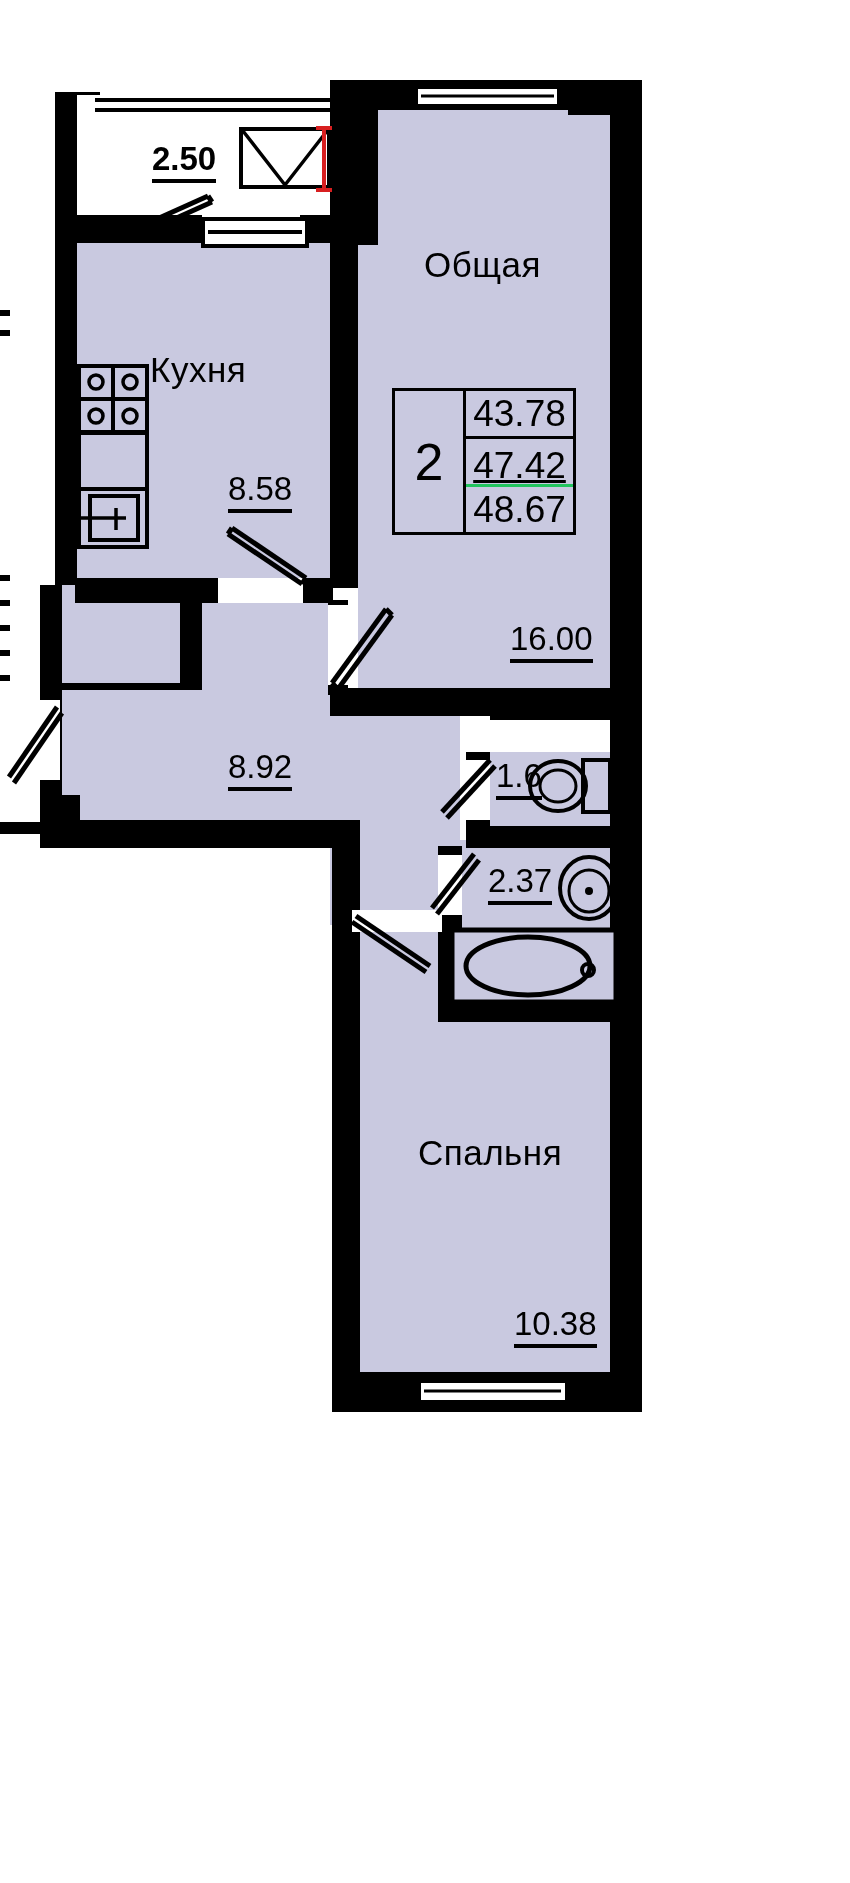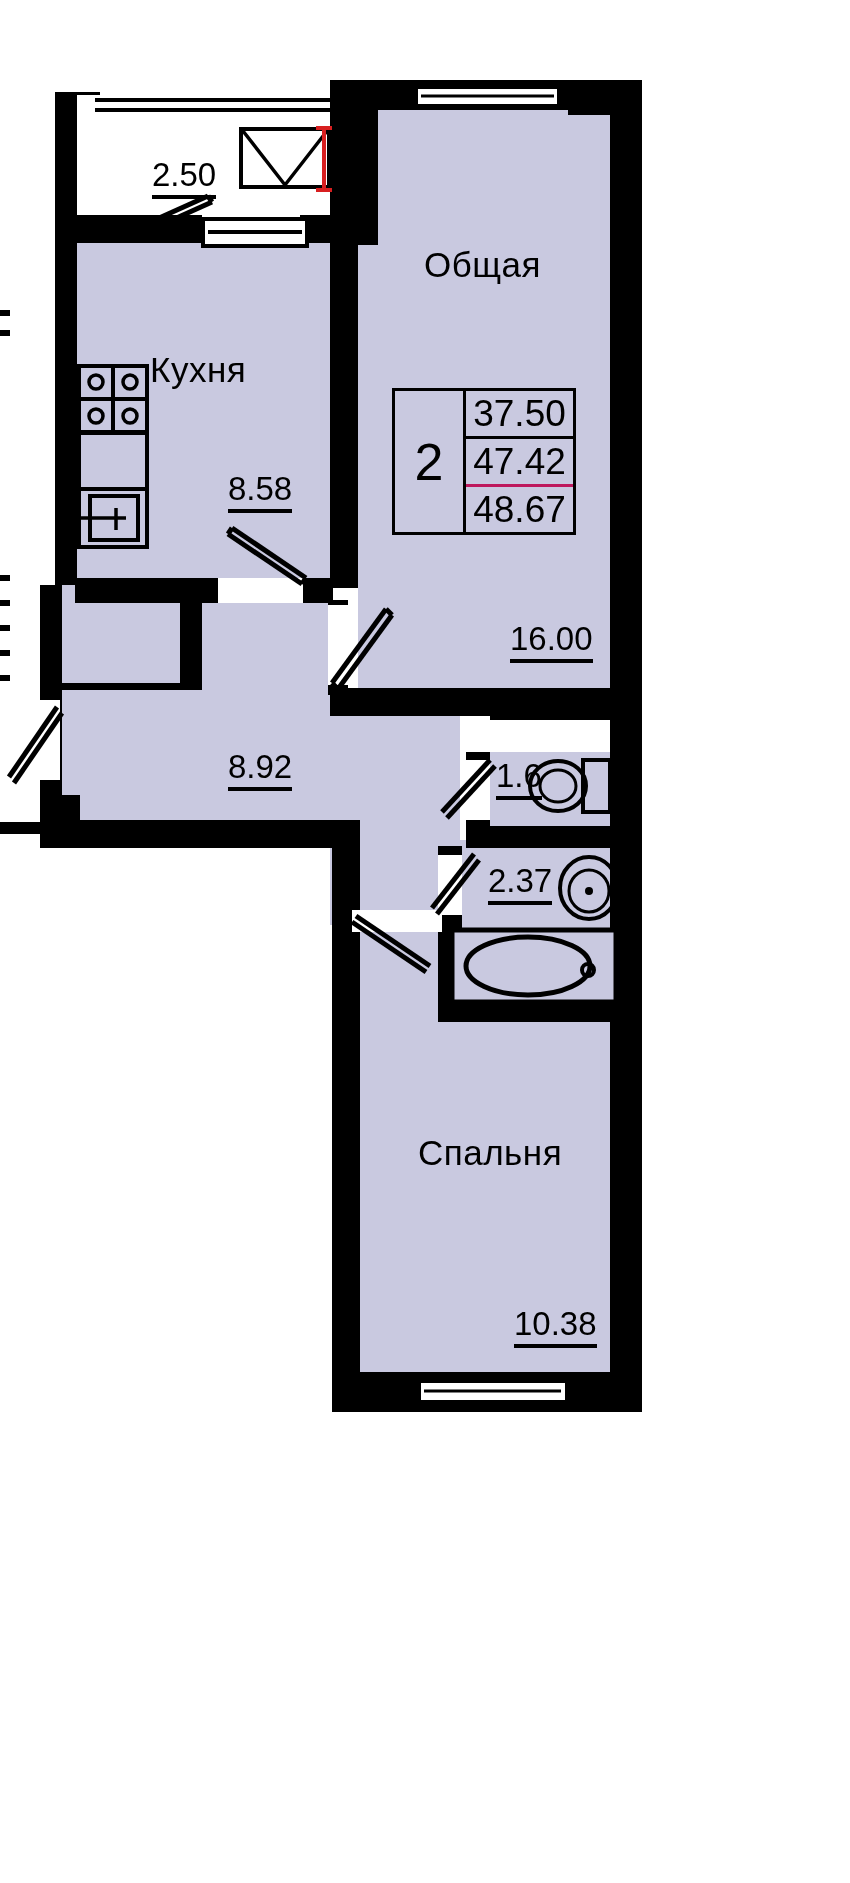--- a/index.html
+++ b/index.html
@@ -198,33 +198,33 @@
     <circle cx="138" cy="42" r="6" fill="none" stroke="#000" stroke-width="4"></circle>
   </svg>
 
   <div class="ol" style="left:392px;top:388px;width:184px;height:147px;background:transparent;">
     <div style="position:absolute;left:0;top:0;width:100%;height:100%;display:flex;">
       <div style="width:68px;display:flex;align-items:center;justify-content:center;border-right:3px solid #000;">
         <span class="lbl" style="position:static;font-size:52px;line-height:1;">2</span>
       </div>
       <div style="flex:1;display:flex;flex-direction:column;">
         <div style="flex:1;border-bottom:3px solid #000;display:flex;align-items:center;justify-content:center;">
-          <span class="lbl" style="position:static;font-size:37px;line-height:1;">37.50</span>
+          <span class="lbl" style="position:static;font-size:37px;line-height:1;">43.78</span>
         </div>
-        <div style="flex:1;border-bottom:3px solid #be185d;display:flex;align-items:center;justify-content:center;">
+        <div style="flex:1;border-bottom:3px solid #22c55e;display:flex;align-items:flex-end;justify-content:center;text-decoration:underline;">
           <span class="lbl" style="position:static;font-size:37px;line-height:1;">47.42</span>
         </div>
         <div style="flex:1;display:flex;align-items:center;justify-content:center;">
           <span class="lbl" style="position:static;font-size:37px;line-height:1;">48.67</span>
         </div>
       </div>
     </div>
   </div>
 
-  <div class="lbl area" style="left:152px;top:156px;">2.50</div>
+  <div class="lbl area" style="left:152px;top:140px;font-weight:bold;">2.50</div>
 
   <div class="lbl roomname" style="left:150px;top:350px;">Кухня</div>
   <div class="lbl area" style="left:228px;top:470px;">8.58</div>
 
   <div class="lbl roomname" style="left:424px;top:245px;">Общая</div>
   <div class="lbl area" style="left:510px;top:620px;">16.00</div>
 
   <div class="lbl area" style="left:228px;top:748px;">8.92</div>
 
   <div class="lbl area" style="left:496px;top:757px;">1.6</div>

